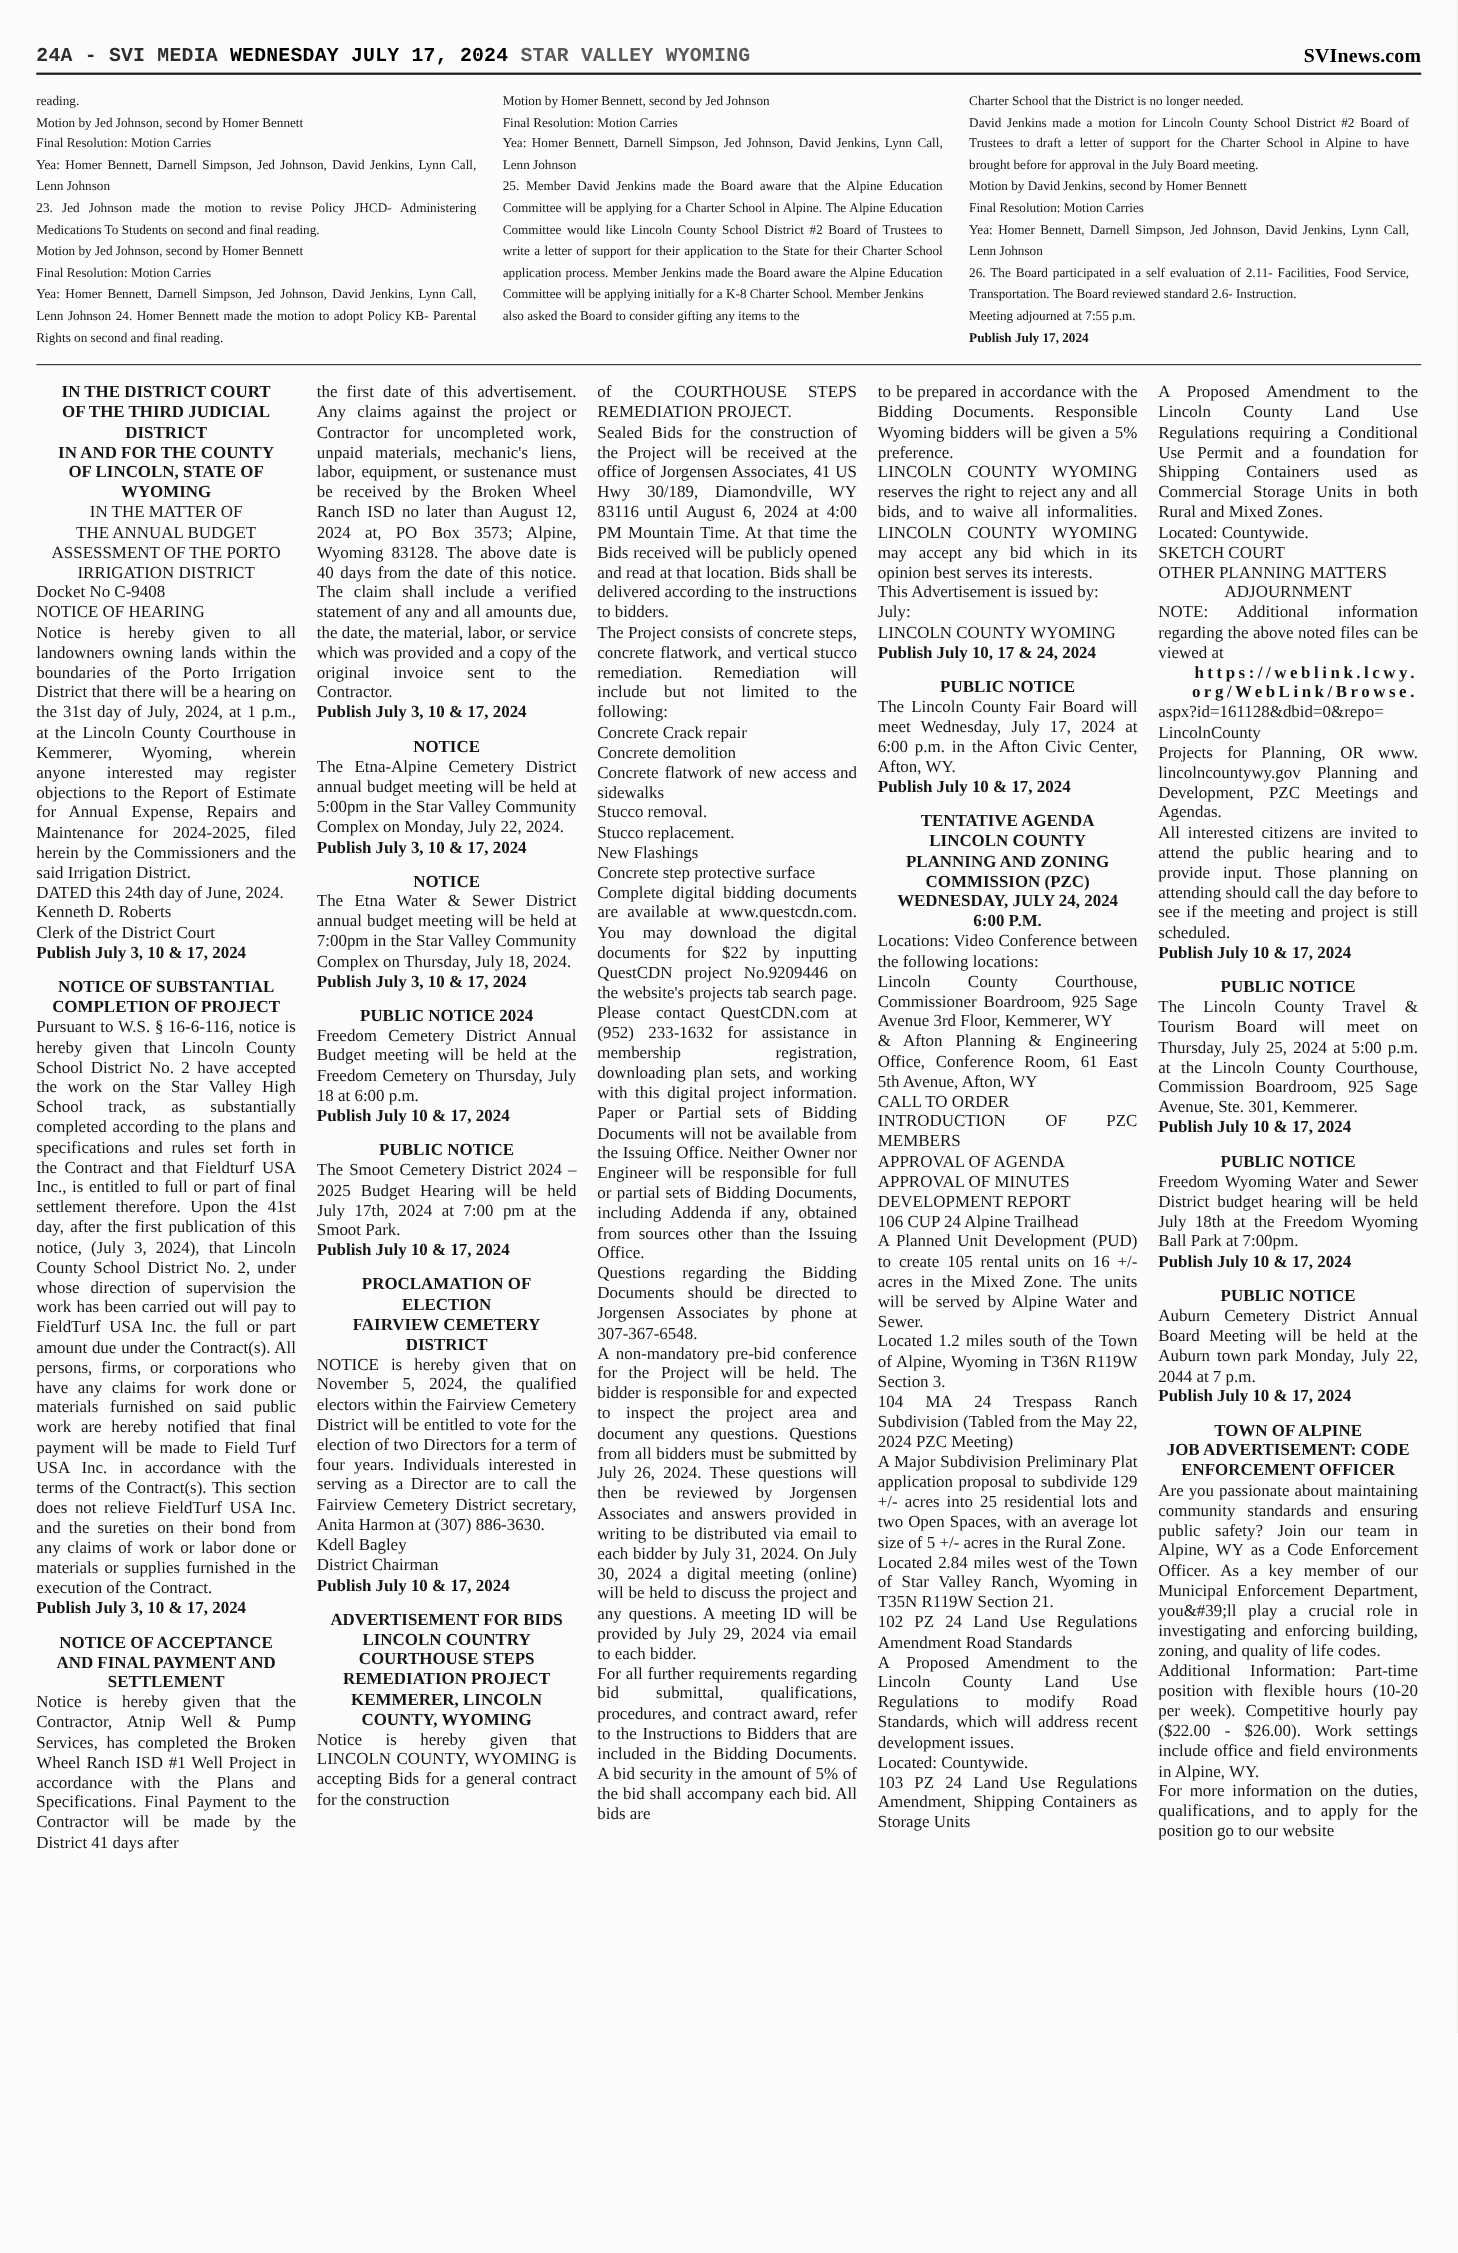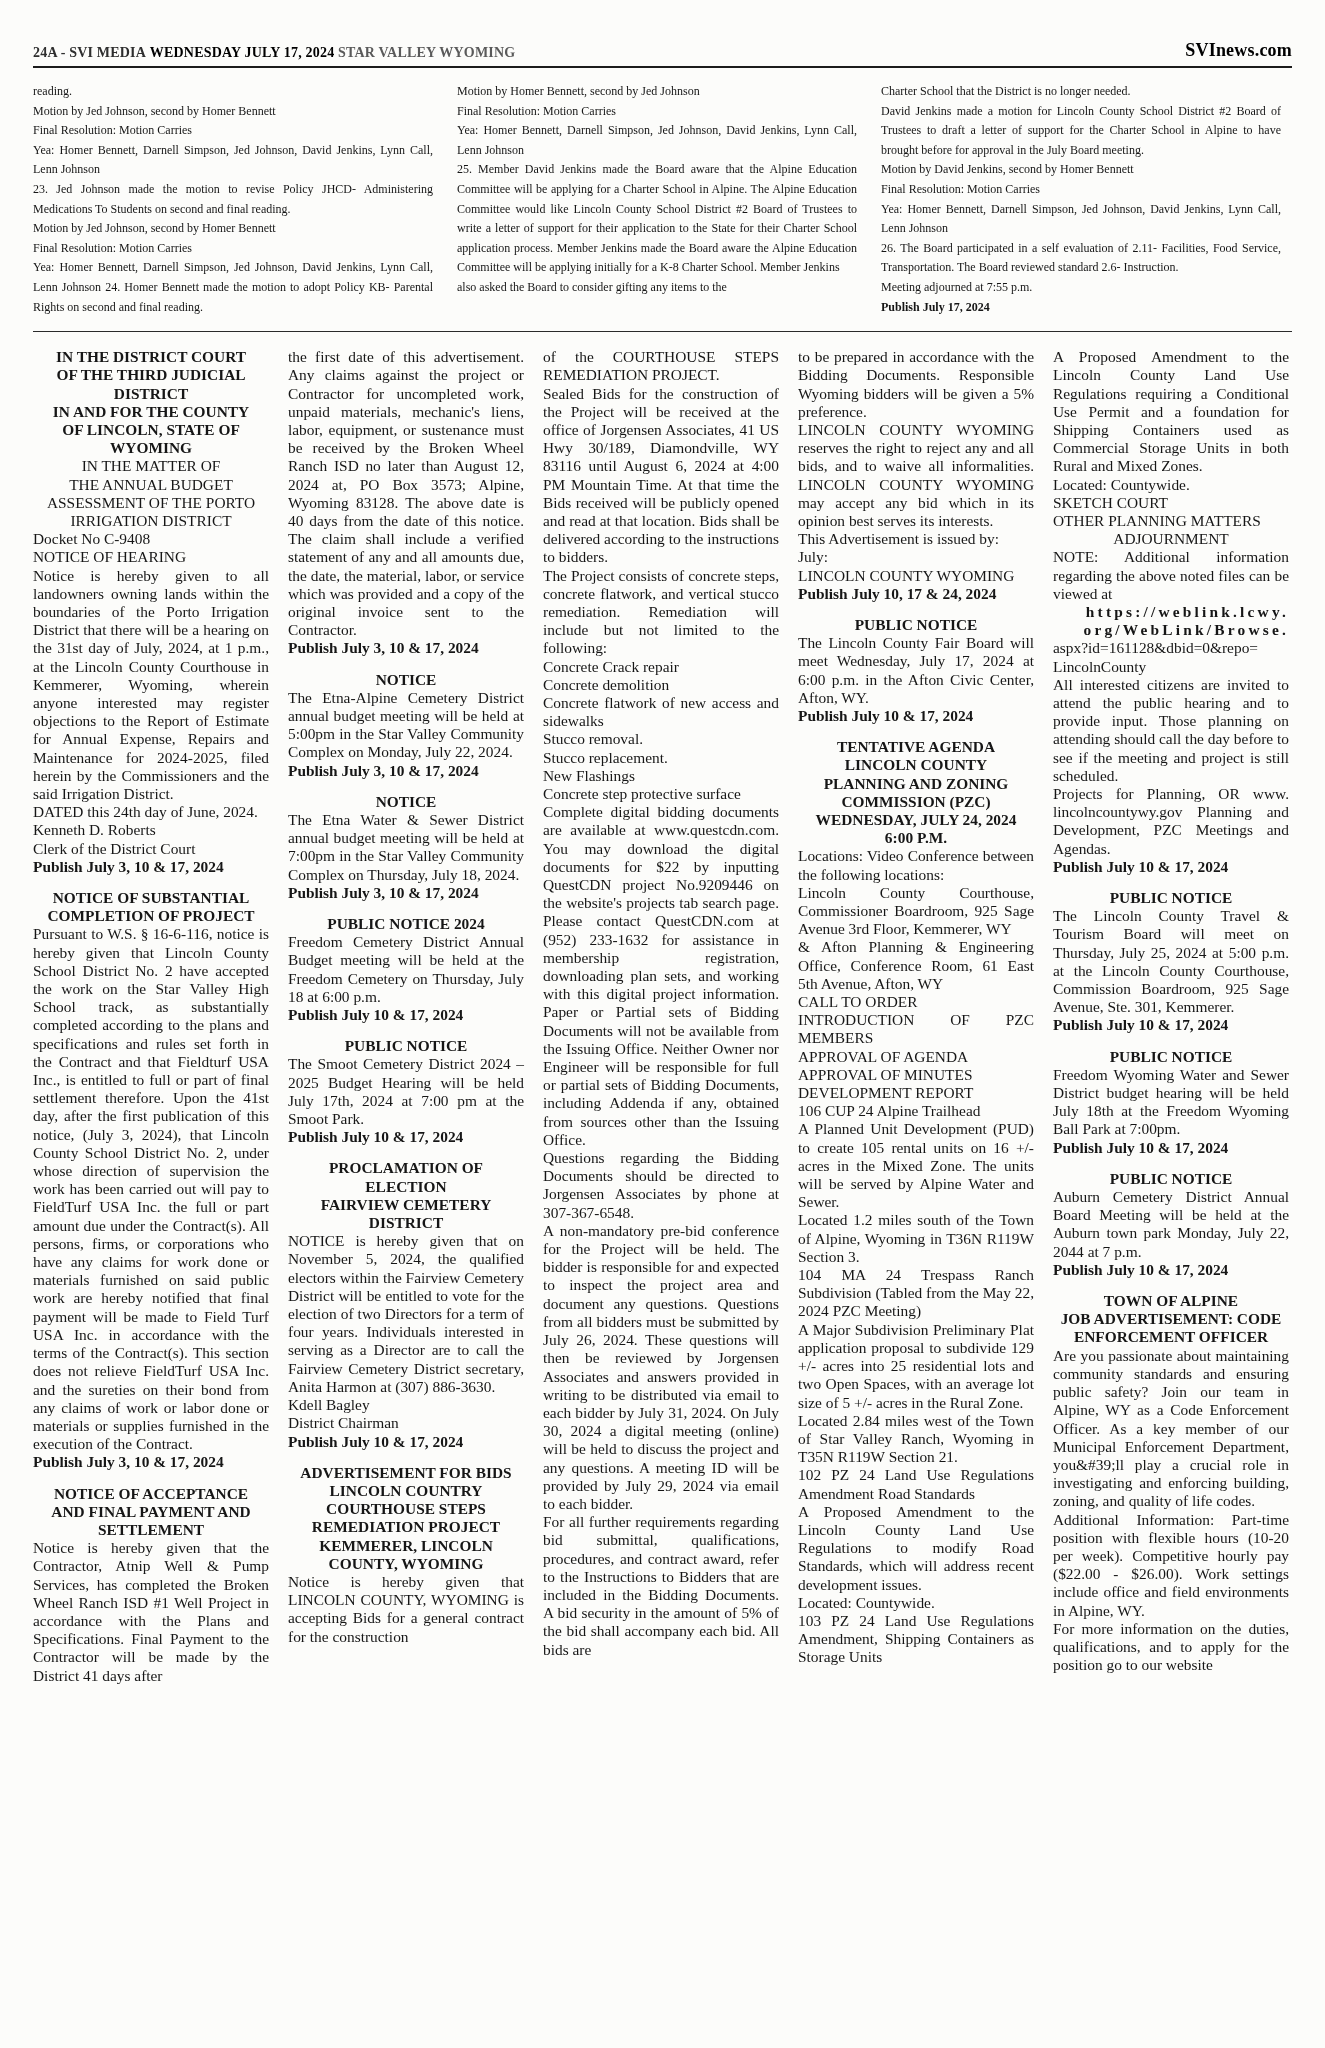--- a/index.html
+++ b/index.html
@@ -2,21 +2,21 @@
 <html><head>
 <meta charset="utf-8">
 <style>
   html,body{margin:0;padding:0;background:#e8e8e4;}
   .pg{width:1325px;height:2048px;background:#fcfcfa;color:#161616;margin:0 auto;
       position:relative;box-sizing:border-box;overflow:hidden;
       font-family:"Liberation Serif","DejaVu Serif",serif;}
   
   .hdr{display:flex;justify-content:space-between;align-items:flex-end;
        margin:40px 33px 5px 33px;}
-  .hdr-left{font-family:Liberation Serif, serif;font-size:14px;
+  .hdr-left{font-family:Liberation Mono, monospace;font-size:18px;
             letter-spacing:.2px;color:#3c3c3c;white-space:nowrap;}
   .hdr-left .hl-page{font-weight:700;color:#2e2e2e;}
   .hdr-left .hl-date{font-weight:800;color:#000;}
   .hdr-left .hl-region{font-weight:700;color:#5a5a5a;}
   .hdr-right{font-size:18px;font-weight:800;color:#000;letter-spacing:.2px;}
   .rule{border:none;border-top:2px solid #1c1c1c;margin:3px 33px 0 33px;}
   .rule2{border:none;border-top:1.6px solid #2a2a2a;margin:14px 33px 0 33px;}
   
   .topsec{display:flex;gap:24px;margin:14px 33px 0 33px;}
   .topcol{width:400px;flex:0 0 400px;font-size:12px;line-height:19.6px;}
@@ -207,22 +207,22 @@
     <div class="notcol">
         <div class="n-p">A  Proposed  Amendment to the Lincoln County Land Use Regulations requiring a Conditional Use Permit and a foundation for Shipping Containers used as Commercial Storage Units in both Rural and Mixed Zones.</div>
         <div class="n-l">Located: Countywide.</div>
         <div class="n-l">SKETCH COURT</div>
         <div class="n-l">OTHER PLANNING MATTERS</div>
         <div class="n-c">ADJOURNMENT</div>
         <div class="n-p">NOTE: Additional information regarding the above noted files can be viewed at</div>
         <div class="n-u">https://weblink.lcwy.</div>
         <div class="n-u">org/WebLink/Browse.</div>
         <div class="n-l">aspx?id=161128&amp;dbid=0&amp;repo= LincolnCounty</div>
+        <div class="n-p">Projects for Planning, OR www. lincolncountywy.gov  Planning and Development, PZC Meetings and Agendas.</div>
         <div class="n-p">All interested citizens are invited to attend the public hearing and to provide input.  Those planning on attending should call the day before to see if the meeting and project is still scheduled.</div>
-        <div class="n-p">Projects for Planning, OR www. lincolncountywy.gov  Planning and Development, PZC Meetings and Agendas.</div>
         <div class="n-pub">Publish July 10 &amp; 17, 2024</div>
         <div class="n-gap"></div>
         <div class="n-h">PUBLIC NOTICE</div>
         <div class="n-p">The Lincoln County Travel &amp; Tourism Board will meet on Thursday, July 25, 2024 at 5:00 p.m. at the Lincoln County Courthouse, Commission Boardroom, 925 Sage Avenue, Ste. 301, Kemmerer.</div>
         <div class="n-pub">Publish July 10 &amp; 17, 2024</div>
         <div class="n-gap"></div>
         <div class="n-h">PUBLIC NOTICE</div>
         <div class="n-p">Freedom Wyoming Water and Sewer District budget hearing will be held July 18th at the Freedom Wyoming Ball Park at 7:00pm.</div>
         <div class="n-pub">Publish July 10 &amp; 17, 2024</div>
         <div class="n-gap"></div>

